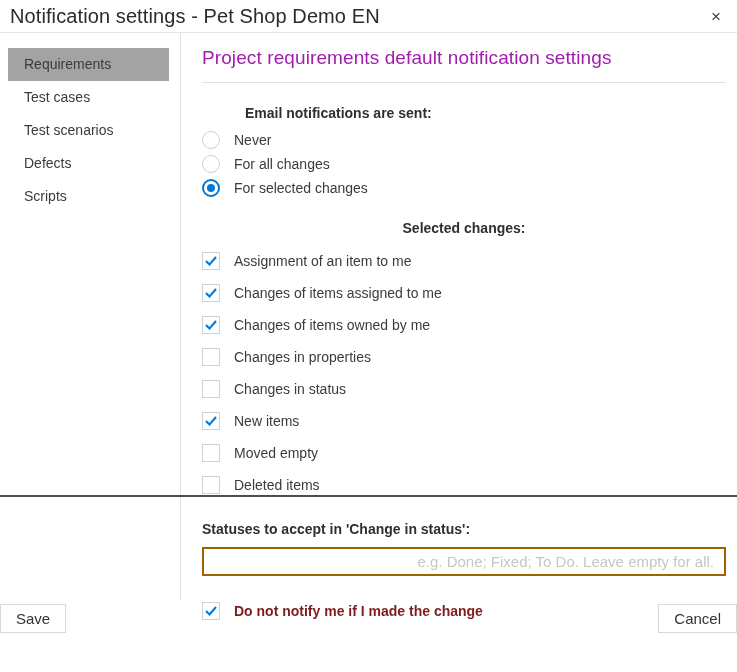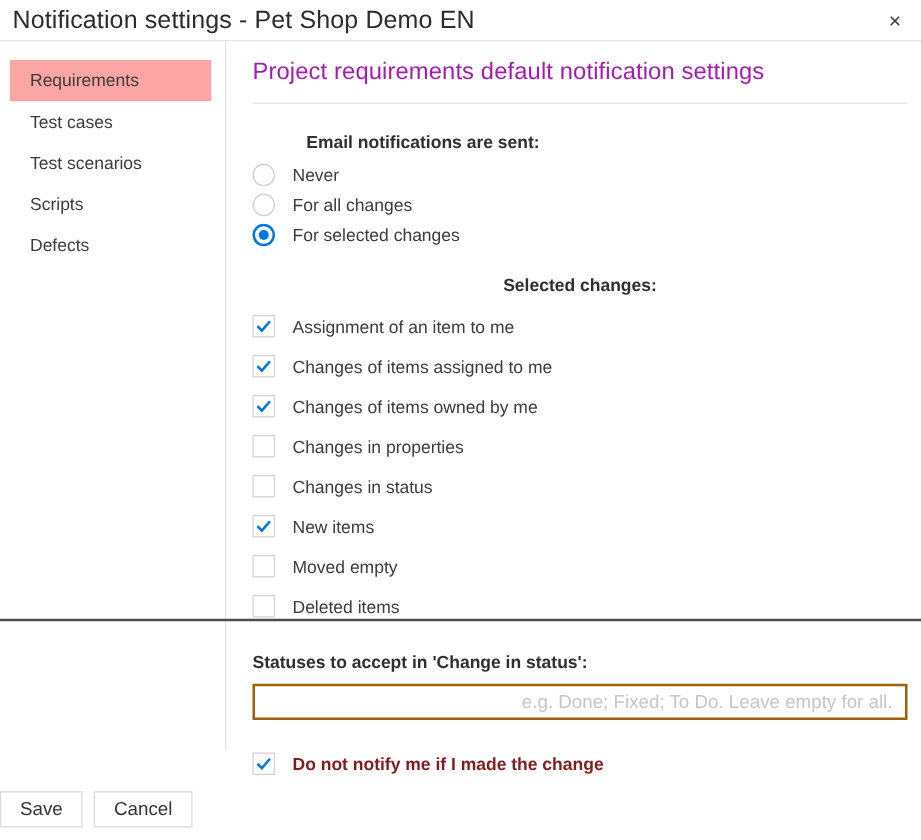--- a/index.html
+++ b/index.html
@@ -56,21 +56,21 @@
   .nav-item {
     margin: 0 11px 0 8px;
     height: 33px;
     line-height: 33px;
     padding-left: 16px;
     font-size: 14px;
     color: #3b3b3b;
     cursor: pointer;
     white-space: nowrap;
   }
-  .nav-item.on { background: #fca5a5; }
+  .nav-item.on { background: #a3a3a3; }
   .main {
     flex: 1;
     padding: 0 11px 0 21px;
   }
   
   .heading {
     margin-top: 14px;
     font-size: 19px;
     font-weight: 400;
     color: #a21caf;
@@ -163,23 +163,23 @@
     font-family: "Liberation Sans", sans-serif;
     outline: none;
     text-align: right;
   }
   .status-input::placeholder { color: #c6c6c6; opacity: 1; }
   .self-row { margin-top: 26px; margin-bottom: 0; }
   
   .footer {
     position: absolute;
     left: 0; right: 0;
-    top: 633px;
-    display: flex;
-    justify-content: flex-start;
+    top: 604px;
+    display: flex;
+    justify-content: space-between;
     gap: 9px;
   }
   .btn {
     height: 29px;
     padding: 0 15px;
     background: #ffffff;
     border: 1px solid #d9d9d9;
     font-size: 15px;
     color: #333;
     cursor: pointer;
@@ -201,22 +201,22 @@
     <span class="title">Notification settings - Pet Shop Demo EN</span>
     <button class="close-btn">×</button>
   </div>
 
   <div class="body-wrap">
 
     <div class="sidebar">
       <div class="nav-item on">Requirements</div>
       <div class="nav-item">Test cases</div>
       <div class="nav-item">Test scenarios</div>
+      <div class="nav-item">Defects</div>
       <div class="nav-item">Scripts</div>
-      <div class="nav-item">Defects</div>
     </div>
 
     <div class="main">
       <div class="heading">Project requirements default notification settings</div>
 
       <div class="section-label lbl-email">Email notifications are sent:</div>
       <div class="radio-group">
         <div class="radio-row">
           <span class="radio"></span>
           <span class="opt-label">Never</span>

